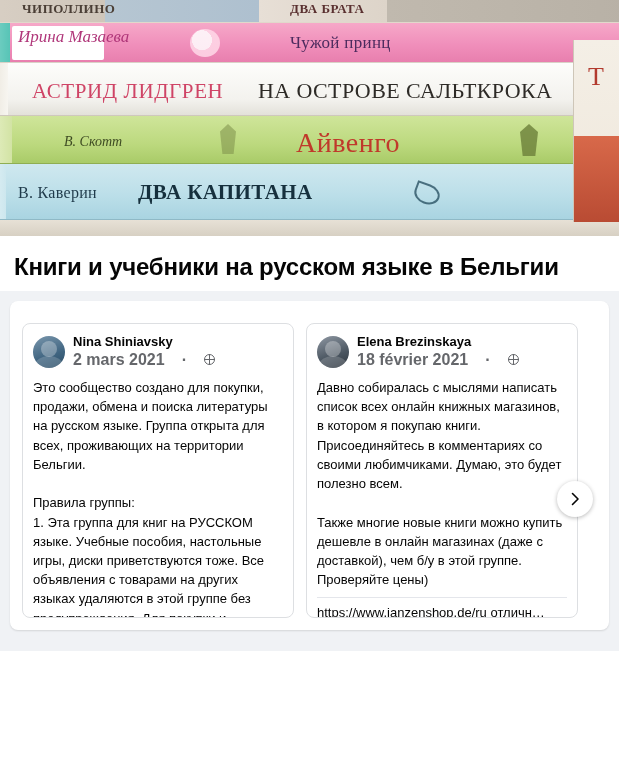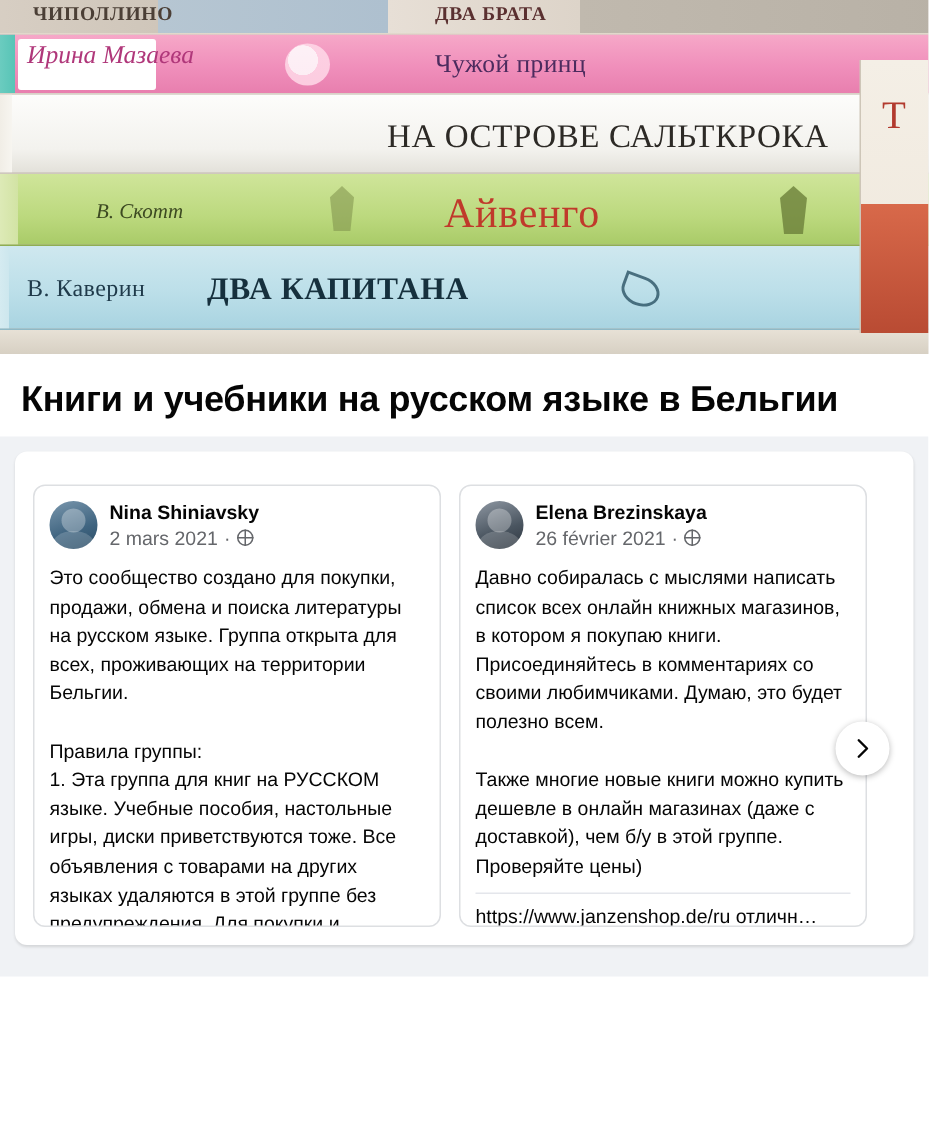--- a/index.html
+++ b/index.html
@@ -315,26 +315,27 @@
     border-radius: 50% 50% 0 0;
     background: rgba(255,255,255,0.18);
   }
   .poster-name {
     font-size: 13px;
     font-weight: bold;
     color: #050505;
     line-height: 1.2;
   }
   .post-meta {
-    font-size: 13px;
+    font-size: 16px;
     color: #65676b;
     display: flex;
     align-items: center;
-    gap: 4px;
+    gap: 17px;
     margin-top: 1px;
+    font-weight: bold;
   }
   .globe-icon {
     width: 11px; height: 11px;
     border: 1px solid #65676b;
     border-radius: 50%;
     position: relative;
     display: inline-block;
   }
   .globe-icon::before {
     content:"";
@@ -393,20 +394,21 @@
     </div>
 
     <div class="book-band band2">
       <span class="leafy"></span>
       <span class="leafy-text">Ирина Мазаева</span>
       <span class="deco"></span>
       <span class="band-text t-main">Чужой принц</span>
     </div>
 
     <div class="book-band band3">
+      <span class="band-text author">АСТРИД ЛИДГРЕН</span>
       <span class="band-text title">НА ОСТРОВЕ САЛЬТКРОКА</span>
     </div>
 
     <div class="book-band band4">
       <span class="emblem2"></span>
       <span class="band-text author">В. Скотт</span>
       <span class="band-text title">Айвенго</span>
       <span class="emblem"></span>
     </div>
 
@@ -452,21 +454,21 @@
 Правила группы:
 1. Эта группа для книг на РУССКОМ языке. Учебные пособия, настольные игры, диски приветствуются тоже. Все объявления с товарами на других языках удаляются в этой группе без предупреждения. Для покупки и…</div>
         </div>
 
         <div class="post-card">
           <div class="post-head">
             <div class="avatar avatar-b"></div>
             <div>
               <div class="poster-name">Elena Brezinskaya</div>
               <div class="post-meta">
-                <span>26 février 2021</span>
+                <span>18 février 2021</span>
                 <span>·</span>
                 <span class="globe-icon"></span>
               </div>
             </div>
           </div>
           <div class="post-body">Давно собиралась с мыслями написать список всех онлайн книжных магазинов, в котором я покупаю книги. Присоединяйтесь в комментариях со своими любимчиками. Думаю, это будет полезно всем.
 
 Также многие новые книги можно купить дешевле в онлайн магазинах (даже с доставкой), чем б/у в этой группе. Проверяйте цены)</div>
           <div class="post-link post-sep">https://www.janzenshop.de/ru отличн…</div>
         </div>

